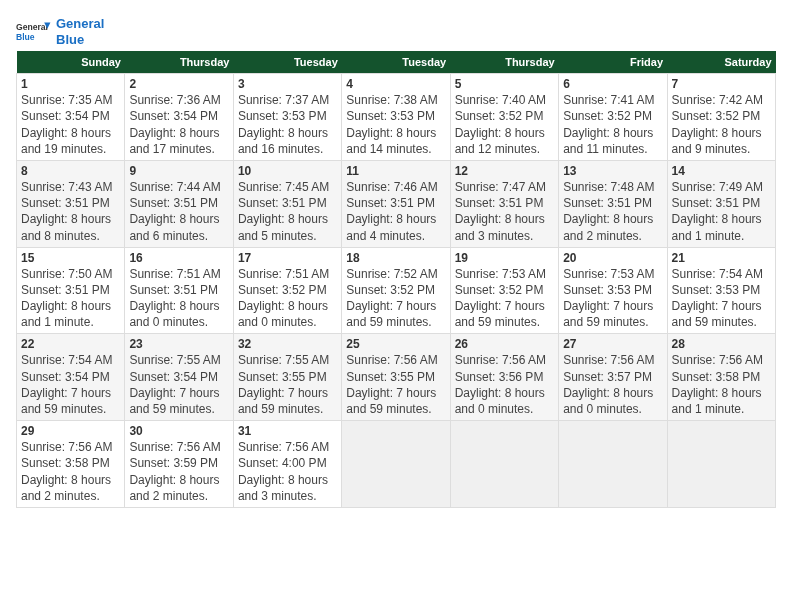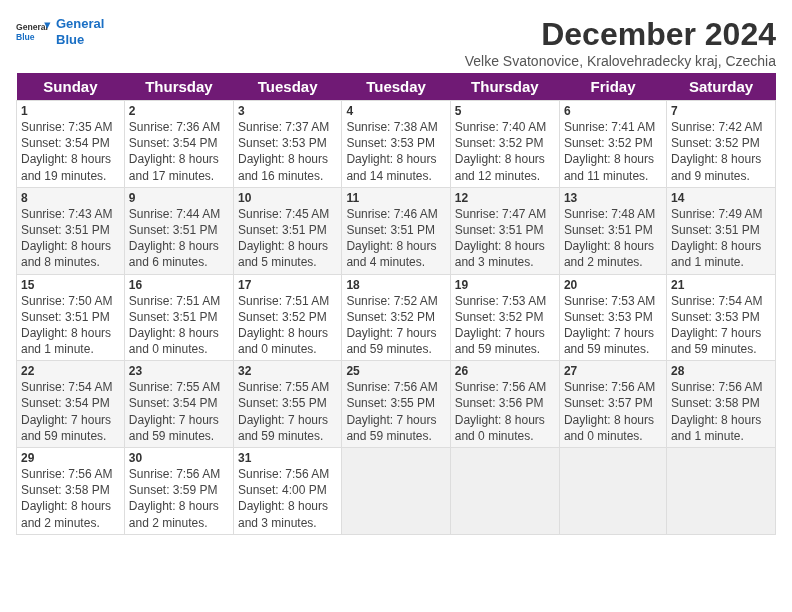--- a/index.html
+++ b/index.html
@@ -45,25 +45,25 @@
     .subtitle {
       font-size: 14px;
       color: #555;
     }
     table {
       width: 100%;
       border-collapse: collapse;
       font-size: 10px;
     }
     thead tr th {
-      background-color: #701a75;
+      background-color: #14532d;
       color: #fff;
       padding: 5px 4px;
-      text-align: center;
-      font-size: 15px;
+      text-align: right;
+      font-size: 11px;
       font-weight: bold;
     }
     tbody tr td {
       border: 1px solid #ddd;
       vertical-align: top;
       padding: 3px 4px;
       width: 113px;
       height: 70px;
       color: #333;
     }
@@ -98,24 +98,20 @@
     <text x="0" y="12" font-family="Arial" font-size="11" font-weight="bold" fill="#333">General</text>
     <text x="0" y="24" font-family="Arial" font-size="11" font-weight="bold" fill="#1a6fc4">Blue</text>
     <polygon points="36,2 44,2 40,10" fill="#1a6fc4"></polygon>
   </svg>
     <div>
       <div class="logo-text">
         <span>General</span><br><span>Blue</span>
       </div>
     </div>
   </div>
-  <div class="title-area">
-    <div class="main-title">December 2024</div>
-    <div class="subtitle">Velke Svatonovice, Kralovehradecky kraj, Czechia</div>
-  </div>
 </div>
 
 <table>
   <thead>
     <tr id="header-row">
         <th>Sunday</th>
         <th>Thursday</th>
         <th>Tuesday</th>
         <th>Tuesday</th>
         <th>Thursday</th>

